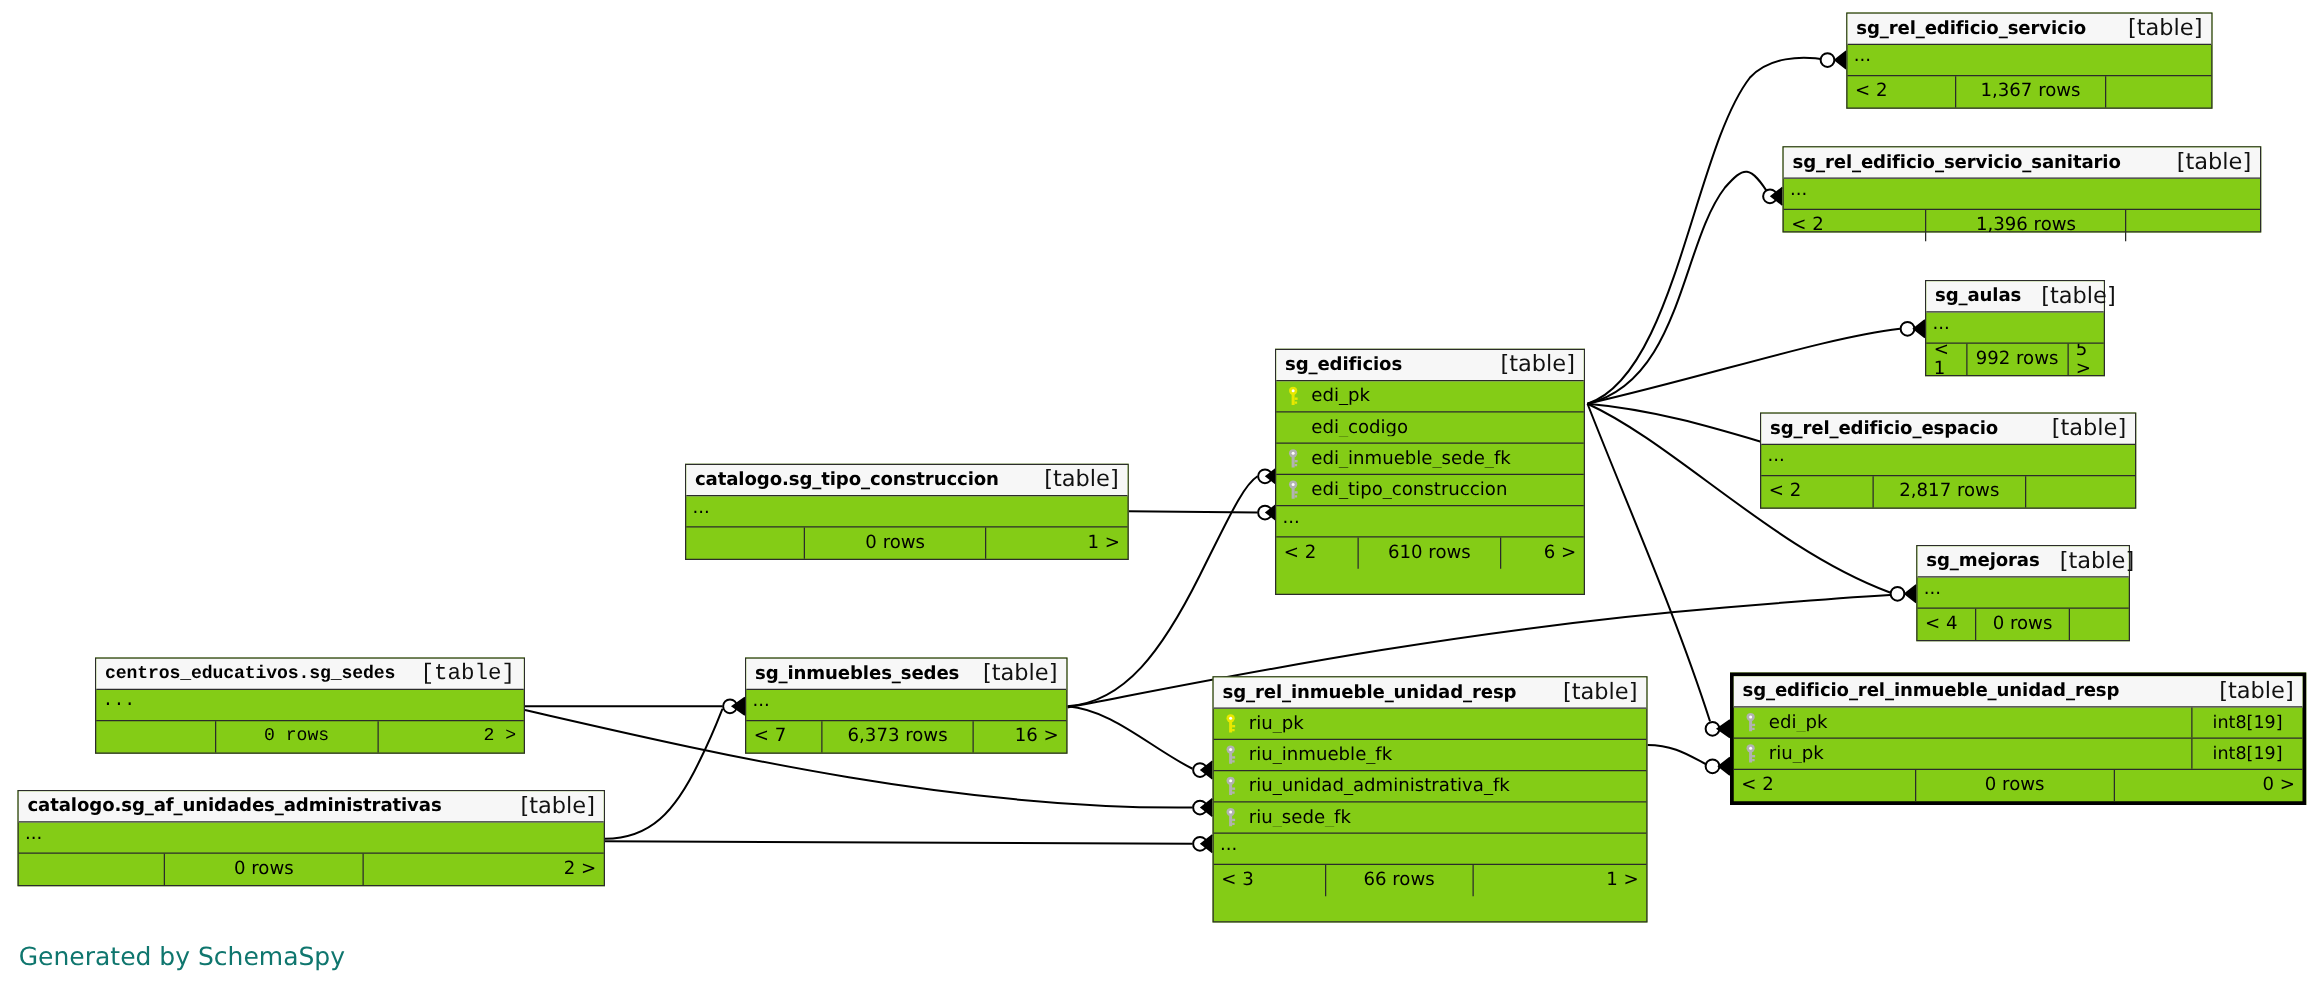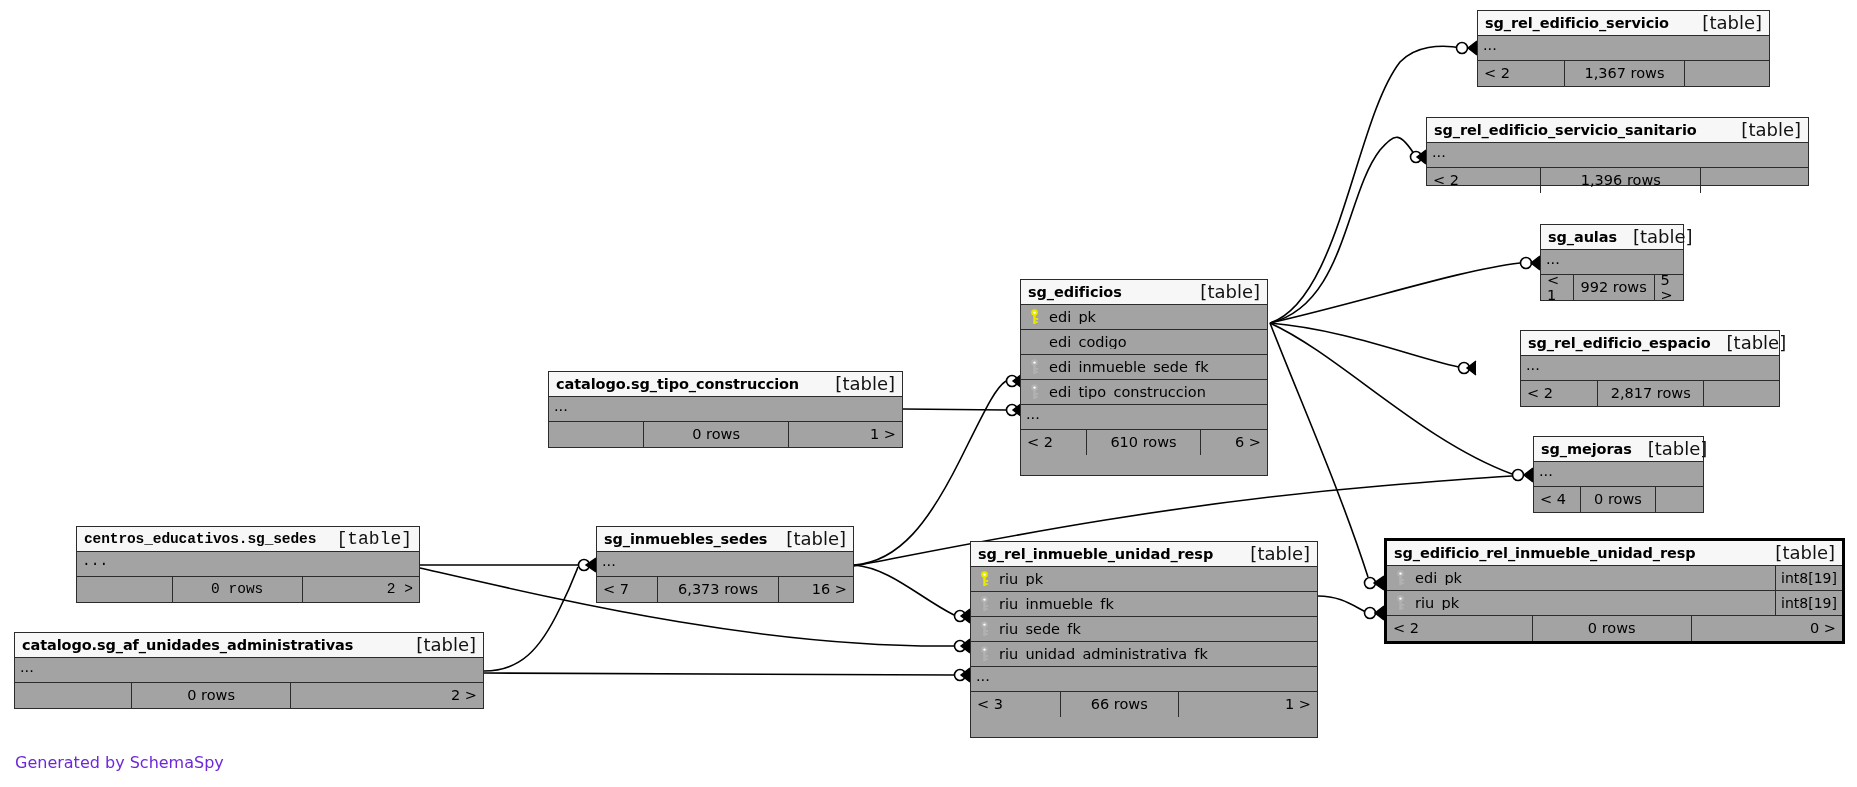--- a/index.html
+++ b/index.html
@@ -24,21 +24,21 @@
     left: 0;
     top: 0;
     width: 1857px;
     height: 787px;
     pointer-events: none;
   }
   .tbl {
     position: absolute;
     box-sizing: border-box;
     border: 1px solid #2b2b2b;
-    background: #a3a3a3;
+    background: #84cc16;
     font-size: 14.5px;
     line-height: 1;
     z-index: 5;
   }
   .tbl.thick {
     border: 3px solid #000000;
   }
   .tbl-head {
     display: flex;
     align-items: center;
@@ -80,21 +80,21 @@
   }
   .col-label {
     flex: 1 1 auto;
     font-size: 14.5px;
     padding-left: 2px;
     overflow: hidden;
   }
   .col-type {
     flex: 0 0 auto;
     font-size: 14px;
-    padding: 0 5px;
+    padding: 0 16px;
     border-left: 1px solid #2b2b2b;
     height: 100%;
     display: flex;
     align-items: center;
   }
   .ellipsis-row {
     display: flex;
     align-items: center;
     height: 25px;
     box-sizing: border-box;
@@ -119,22 +119,22 @@
   }
   .foot-cell:last-child { border-right: none; }
   .foot-left  { justify-content: flex-start; }
   .foot-mid   { justify-content: center; }
   .foot-right { justify-content: flex-end; }
   .keyicon { display: block; }
   .footer-note {
     position: absolute;
     left: 15px;
     top: 753px;
-    font-size: 16px;
-    color: #6d28d9;
+    font-size: 20px;
+    color: #0f766e;
     white-space: nowrap;
   }
 </style>
 </head>
 <body>
 
 <div id="canvas">
 
   <svg id="edge-layer" viewBox="0 0 1857 787" xmlns="http://www.w3.org/2000/svg">
     <defs>
@@ -237,21 +237,21 @@
       </div>
       <div class="ellipsis-row">
         <span>...</span>
       </div>
       <div class="foot-row">
         <span class="foot-cell foot-left" style="width:23%">&lt; 1</span>
         <span class="foot-cell foot-mid" style="width:57%">992 rows</span>
         <span class="foot-cell foot-right" style="width:20%">5 &gt;</span>
       </div>
     </div>
-    <div class="tbl" style="left: 1520px; top: 330px; width: 260px; height: 77px;">
+    <div class="tbl" style="left: 1408px; top: 330px; width: 301px; height: 77px;">
       <div class="tbl-head">
         <span class="tbl-name">sg_rel_edificio_espacio</span>
         <span class="tbl-kind">[table]</span>
       </div>
       <div class="ellipsis-row">
         <span>...</span>
       </div>
       <div class="foot-row">
         <span class="foot-cell foot-left" style="width:30%">&lt; 2</span>
         <span class="foot-cell foot-mid" style="width:41%">2,817 rows</span>
@@ -414,33 +414,33 @@
       <div class="col-row">
         <span class="key-cell">
           <svg class="keyicon" width="11" height="16" viewBox="0 0 11 16">
             <circle cx="5.5" cy="3.6" r="3.3" fill="#b2b2b2"></circle>
             <circle cx="5.5" cy="3.6" r="1.2" fill="#ffffff"></circle>
             <rect x="4.3" y="5.5" width="2.4" height="9.5" fill="#b2b2b2"></rect>
             <rect x="6.7" y="9.0" width="2.4" height="1.9" fill="#b2b2b2"></rect>
             <rect x="6.7" y="12.2" width="2.0" height="1.8" fill="#b2b2b2"></rect>
           </svg>
         </span>
+        <span class="col-label">riu_unidad_administrativa_fk</span>
+      </div>
+      <div class="col-row">
+        <span class="key-cell">
+          <svg class="keyicon" width="11" height="16" viewBox="0 0 11 16">
+            <circle cx="5.5" cy="3.6" r="3.3" fill="#b2b2b2"></circle>
+            <circle cx="5.5" cy="3.6" r="1.2" fill="#ffffff"></circle>
+            <rect x="4.3" y="5.5" width="2.4" height="9.5" fill="#b2b2b2"></rect>
+            <rect x="6.7" y="9.0" width="2.4" height="1.9" fill="#b2b2b2"></rect>
+            <rect x="6.7" y="12.2" width="2.0" height="1.8" fill="#b2b2b2"></rect>
+          </svg>
+        </span>
         <span class="col-label">riu_sede_fk</span>
-      </div>
-      <div class="col-row">
-        <span class="key-cell">
-          <svg class="keyicon" width="11" height="16" viewBox="0 0 11 16">
-            <circle cx="5.5" cy="3.6" r="3.3" fill="#b2b2b2"></circle>
-            <circle cx="5.5" cy="3.6" r="1.2" fill="#ffffff"></circle>
-            <rect x="4.3" y="5.5" width="2.4" height="9.5" fill="#b2b2b2"></rect>
-            <rect x="6.7" y="9.0" width="2.4" height="1.9" fill="#b2b2b2"></rect>
-            <rect x="6.7" y="12.2" width="2.0" height="1.8" fill="#b2b2b2"></rect>
-          </svg>
-        </span>
-        <span class="col-label">riu_unidad_administrativa_fk</span>
       </div>
       <div class="ellipsis-row">
         <span>...</span>
       </div>
       <div class="foot-row">
         <span class="foot-cell foot-left" style="width:26%">&lt; 3</span>
         <span class="foot-cell foot-mid" style="width:34%">66 rows</span>
         <span class="foot-cell foot-right" style="width:40%">1 &gt;</span>
       </div>
     </div>

